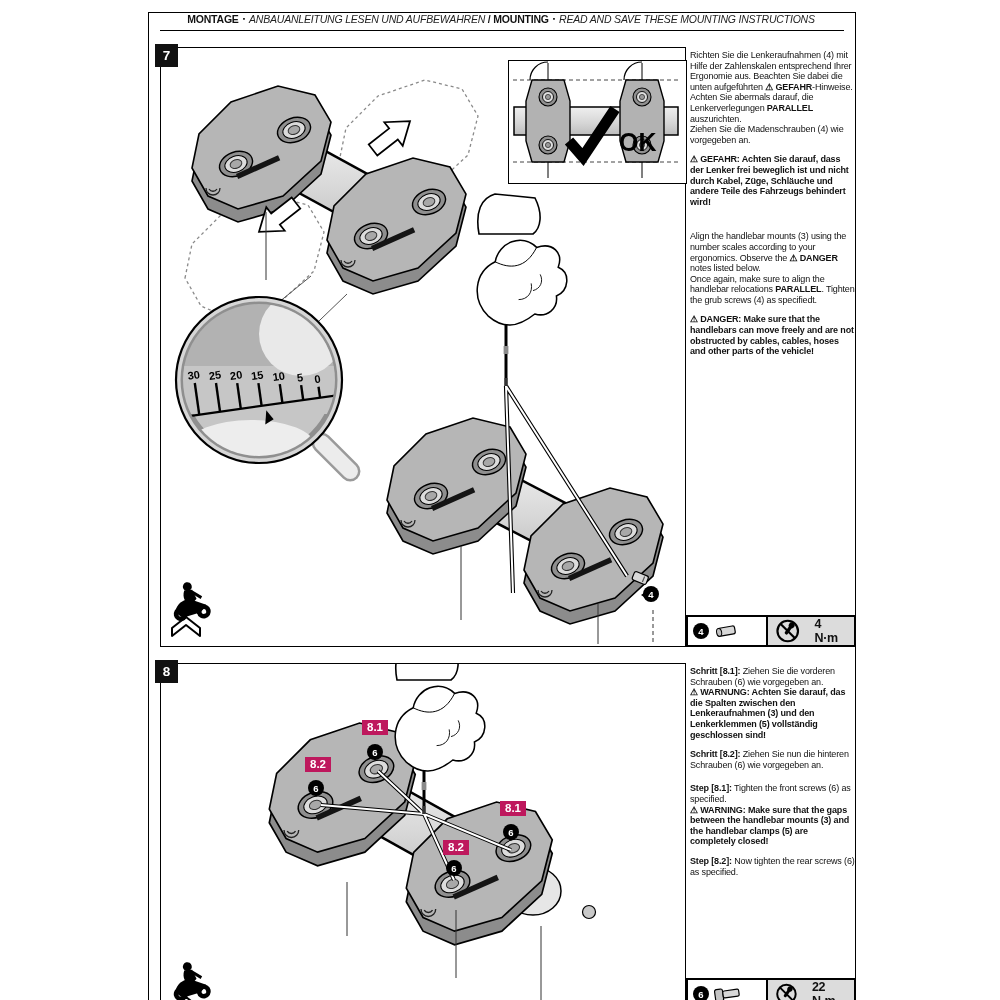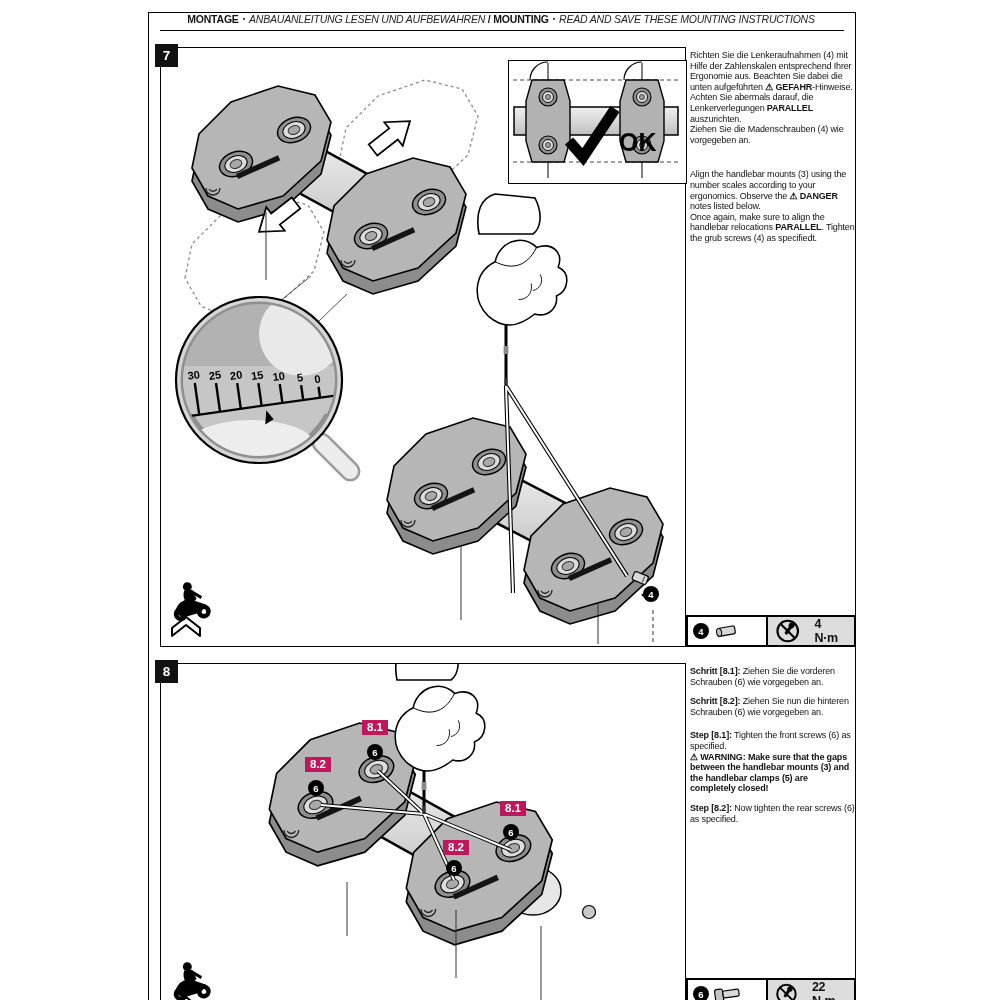--- a/index.html
+++ b/index.html
@@ -227,24 +227,26 @@
   <text x="110" y="90" font-size="25" font-weight="bold" fill="#000">OK</text>
 </svg>
 </div>
 
 <div class="abs pin tail-left" style="left:643px;top:586px;">4</div>
 
 <aside class="abs textcol" style="left:690px;top:50px;">
   <div>
       <p><span>Richten Sie die Lenkeraufnahmen (4) mit Hilfe der Zahlenskalen entsprechend Ihrer Ergonomie aus. Beachten Sie dabei die unten aufgeführten </span><span class="b">⚠ GEFAHR</span><span>-Hinweise. Achten Sie abermals darauf, die Lenkerverlegungen </span><span class="b">PARALLEL</span><span> auszurichten.
 Ziehen Sie die Madenschrauben (4) wie vorgegeben an.</span></p>
+      <p><span class="b">⚠ GEFAHR: Achten Sie darauf, dass der Lenker frei beweglich ist und nicht durch Kabel, Züge, Schläuche und andere Teile des Fahrzeugs behindert wird!</span></p>
     </div>
   <div class="block-en7">
       <p><span>Align the handlebar mounts (3) using the number scales according to your ergonomics. Observe the </span><span class="b">⚠ DANGER</span><span> notes listed below.
 Once again, make sure to align the handlebar relocations </span><span class="b">PARALLEL</span><span>. Tighten the grub screws (4) as specifiedt.</span></p>
+      <p><span class="b">⚠ DANGER: Make sure that the handlebars can move freely and are not obstructed by cables, cables, hoses and other parts of the vehicle!</span></p>
     </div>
 </aside>
 
 <div class="abs torque" style="left:686px;top:615px;width:166px;">
   <div class="tq-c1">
     <div class="pin" style="position:relative;">4</div>
     <svg width="26" height="16" viewBox="0 0 26 16">
       <g transform="rotate(-10 13 8)">
         <rect x="4" y="4" width="17" height="8" rx="2" fill="#d8d8d8" stroke="#000" stroke-width="1.2"></rect>
         <ellipse cx="5" cy="8" rx="2.5" ry="4" fill="#c0c0c0" stroke="#000" stroke-width="1"></ellipse>
@@ -317,21 +319,21 @@
 <div class="abs lab" style="left:305px;top:757px;">8.2</div>
 <div class="abs pin tail-down" style="left:308px;top:780px;">6</div>
 <div class="abs lab" style="left:500px;top:801px;">8.1</div>
 <div class="abs pin tail-down" style="left:503px;top:824px;">6</div>
 <div class="abs lab" style="left:443px;top:840px;">8.2</div>
 <div class="abs pin tail-down" style="left:446px;top:860px;">6</div>
 
 <aside class="abs textcol" style="left:690px;top:666px;">
   <div>
       <p><span class="b">Schritt [8.1]:</span><span> Ziehen Sie die vorderen Schrauben (6) wie vorgegeben an.
-</span></p>
+</span><span class="b">⚠ WARNUNG: Achten Sie darauf, das die Spalten zwischen den Lenkeraufnahmen (3) und den Lenkerklemmen (5) vollständig geschlossen sind!</span></p>
       <p><span class="b">Schritt [8.2]:</span><span> Ziehen Sie nun die hinteren Schrauben (6) wie vorgegeben an.</span></p>
     </div>
   <div class="block-en8">
       <p><span class="b">Step [8.1]:</span><span> Tighten the front screws (6) as specified.
 </span><span class="b">⚠ WARNING: Make sure that the gaps between the handlebar mounts (3) and the handlebar clamps (5) are completely closed!</span></p>
       <p><span class="b">Step [8.2]:</span><span> Now tighten the rear screws (6) as specified.</span></p>
     </div>
 </aside>
 
 <div class="abs torque" style="left:686px;top:978px;width:166px;">

